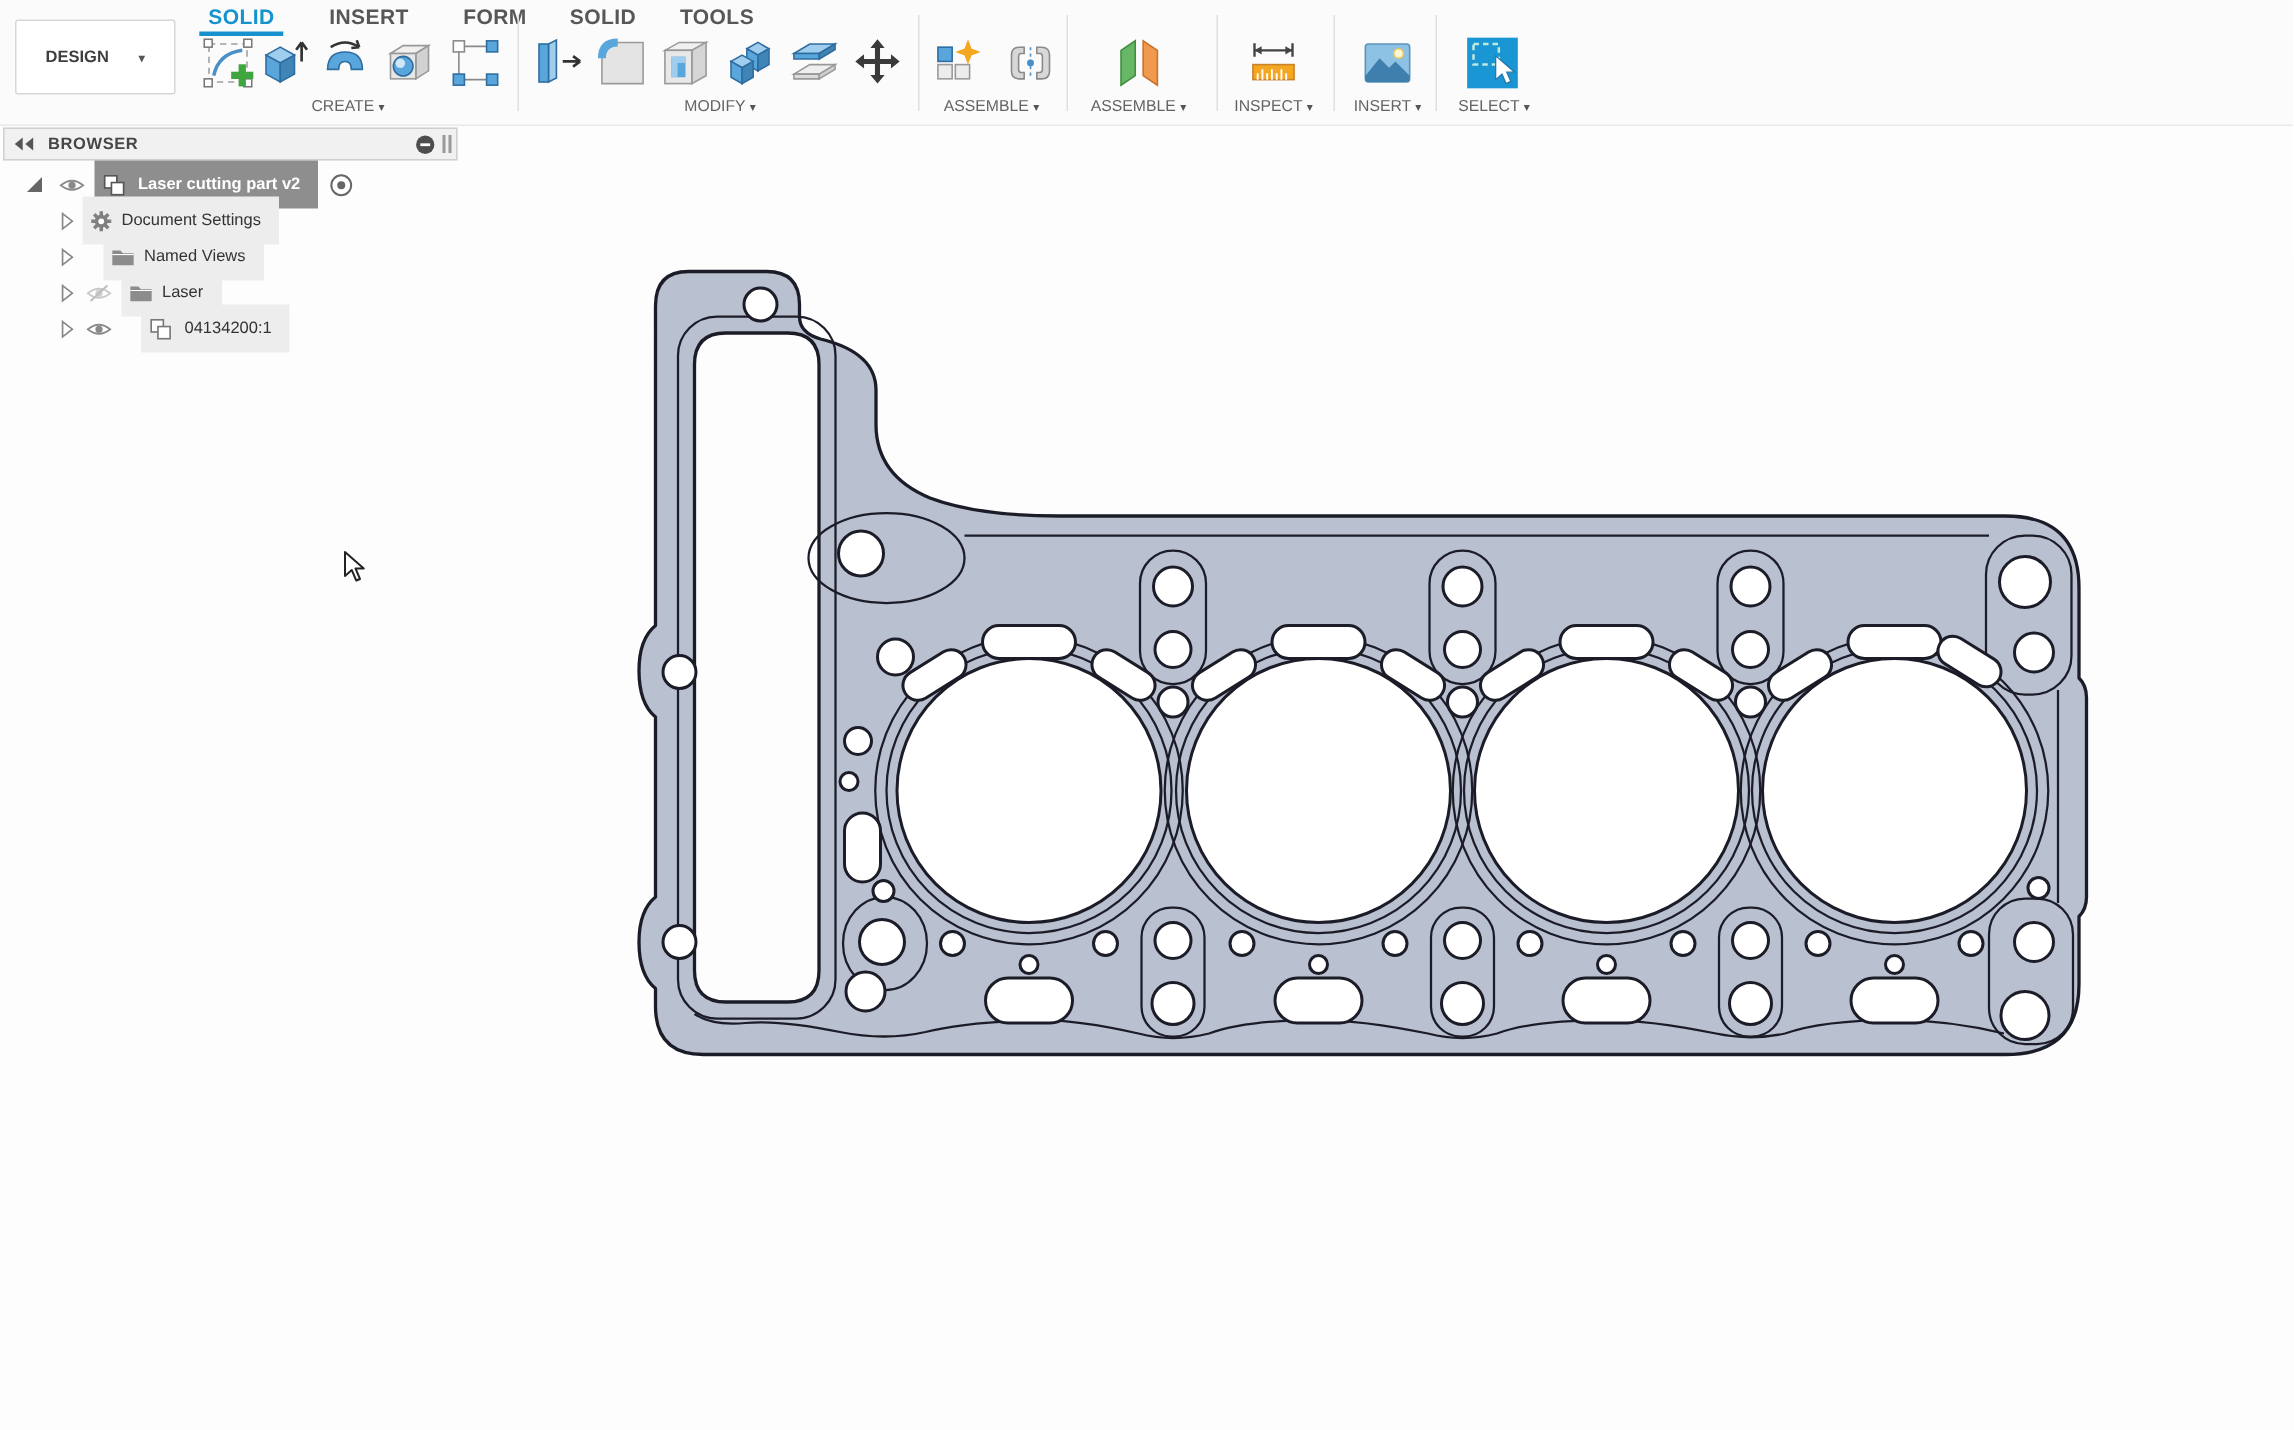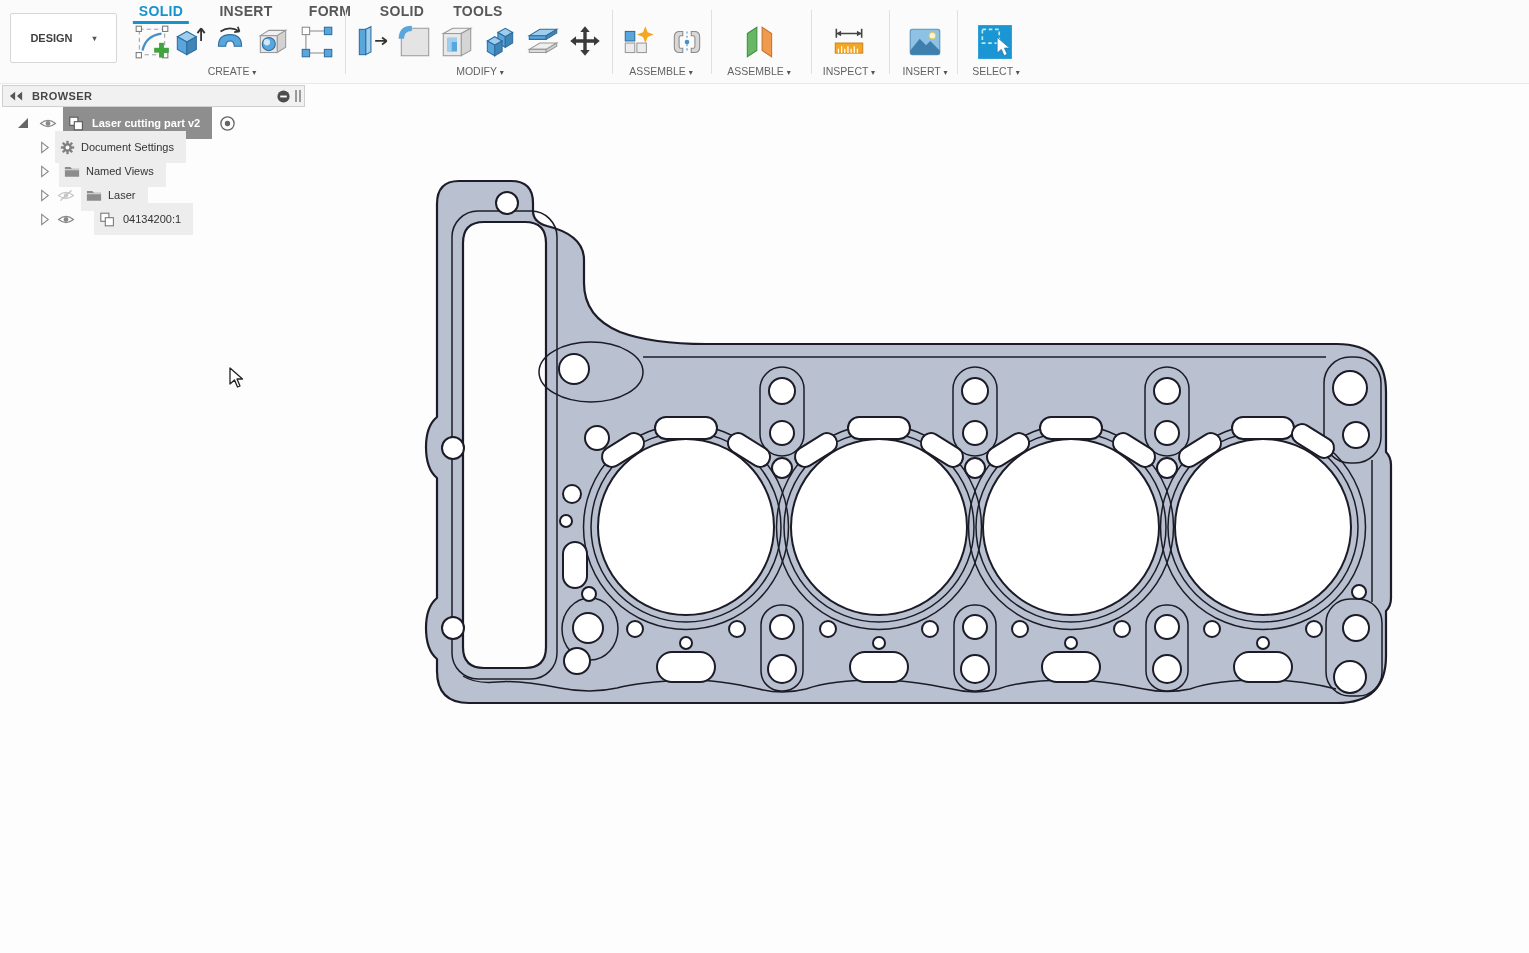--- a/index.html
+++ b/index.html
@@ -325,21 +325,21 @@
       <span>Document Settings</span>
     </span>
   </div>
 
   <div class="tree-row" style="left:38px; top:160px">
     <span class="ticon" style="width:13px;height:14px">
       <svg viewBox="0 0 14 14">
           <polygon points="4,2 11,7.5 4,13" fill="#fff" stroke="#888" stroke-width="1.2"></polygon>
         </svg>
     </span>
-    <span class="pill" style="margin-left:8px">
+    <span class="pill" style="margin-left:18px">
       <span class="ticon" style="width:16px;height:13px">
         <svg viewBox="0 0 18 14">
             <path d="M1 2 H7 L9 4 H17 V13 H1 Z" fill="#8c8c8c"></path>
             <path d="M1 5 H17" stroke="#fff" stroke-width=".8"></path>
           </svg>
       </span>
       <span>Named Views</span>
     </span>
   </div>
 

